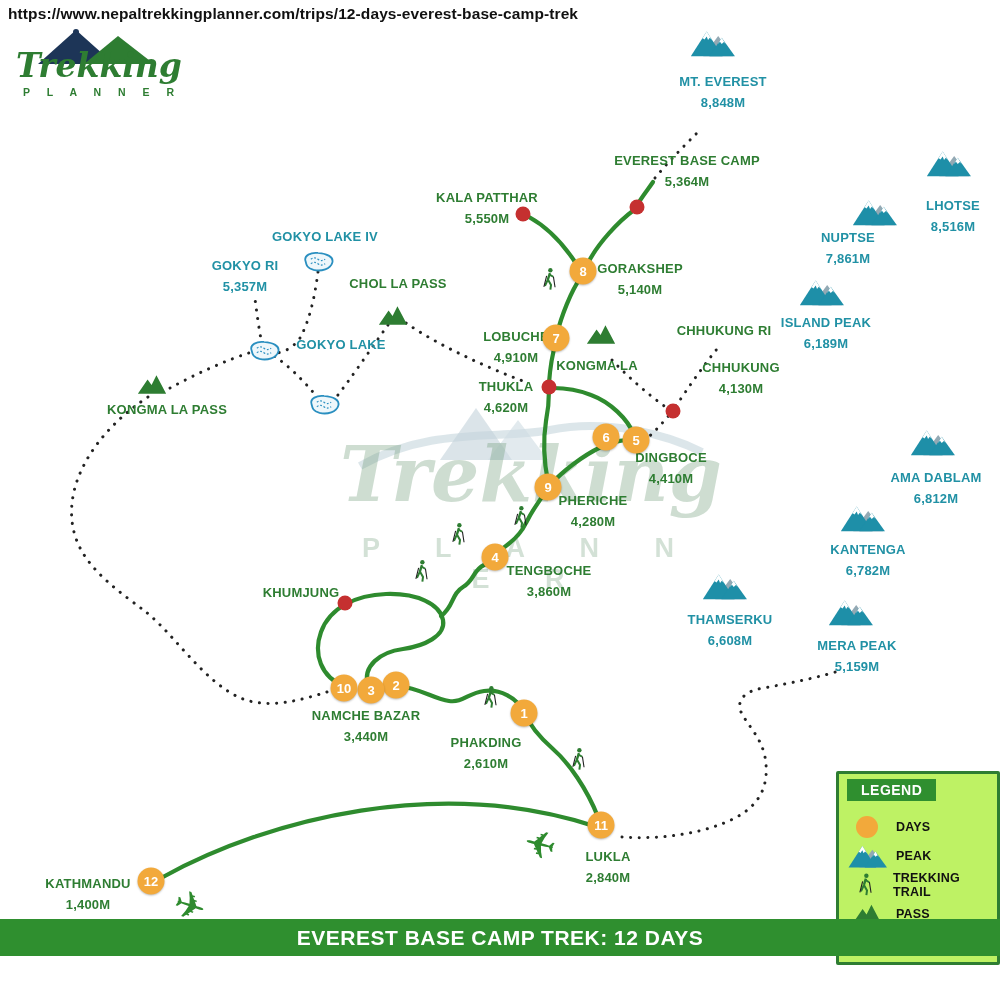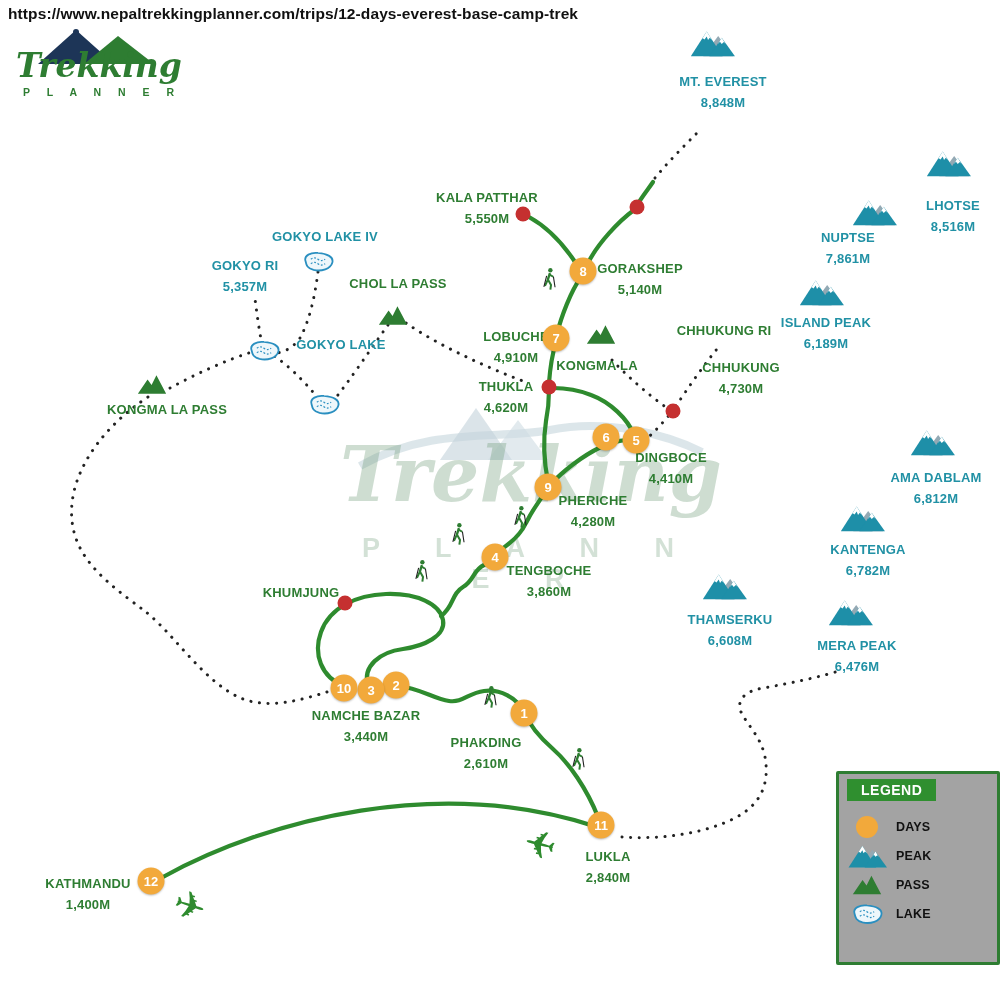--- a/index.html
+++ b/index.html
@@ -35,21 +35,21 @@
   .green{color:#2e7d32;}
   .picon{position:absolute;transform:translate(-50%,-50%);}
   .day{position:absolute;width:27px;height:27px;border-radius:50%;background:#f2a93b;color:#fff;
     font-weight:bold;font-size:13px;display:flex;align-items:center;justify-content:center;
     transform:translate(-50%,-50%);box-shadow:0 1px 2px rgba(0,0,0,.25);}
   .dot{position:absolute;width:15px;height:15px;border-radius:50%;background:#c53030;transform:translate(-50%,-50%);}
   .plane{position:absolute;font-size:38px;color:#2e8b2e;line-height:1;}
 
   
   .legend{position:absolute;left:836px;top:771px;width:158px;height:188px;border:3px solid #2e7d32;
-    background:#a3a3a3;z-index:5;border-radius:2px;}
+    background:#bef264;z-index:5;border-radius:2px;}
   .legend-title{position:absolute;top:5px;left:8px;background:#2f8f2f;color:#fff;font-weight:bold;
     font-size:14px;padding:3px 14px;letter-spacing:.5px;}
   .legend-items{position:absolute;top:38px;left:8px;right:4px;}
   .legend-item{display:flex;align-items:center;gap:9px;height:29px;}
   .legend-item .ic{width:40px;display:flex;justify-content:center;align-items:center;}
   .legend-item .lt{font-weight:bold;font-size:12.5px;color:#111;letter-spacing:.2px;}
   .lg-day{width:22px;height:22px;border-radius:50%;background:#f2a93b;display:inline-block;}
 
   .banner{position:absolute;left:0;right:0;bottom:0;height:37px;background:#2f8f2f;z-index:5;
     display:flex;align-items:center;justify-content:center;color:#fff;font-weight:bold;font-size:21px;letter-spacing:.5px;}
@@ -170,21 +170,21 @@
           <polygon points="32.5,18.5 37,11 41.5,18.5 39.5,16 37,18 35,15.5" fill="#fff"></polygon>
         </svg></div>
       <div class="map-label teal" style="left:730px;top:631px">THAMSERKU<span class="elev">6,608M</span></div>
       <div class="picon" style="left:850px;top:614px"><svg width="46" height="30" viewBox="0 0 52 34">
           <polygon points="16,32 33,9 50,32" fill="#93a9b4"></polygon>
           <polygon points="2,32 20,4 38,32" fill="#1e8fa8"></polygon>
           <polygon points="23,32 37,11 52,32" fill="#1e8fa8"></polygon>
           <polygon points="14,13.5 20,4 26,13.5 23.5,11 21.5,13.5 20,9.5 17.5,13 15.5,11.5" fill="#fff"></polygon>
           <polygon points="32.5,18.5 37,11 41.5,18.5 39.5,16 37,18 35,15.5" fill="#fff"></polygon>
         </svg></div>
-      <div class="map-label teal" style="left:857px;top:657px">MERA PEAK<span class="elev">6,476M</span></div>
+      <div class="map-label teal" style="left:857px;top:657px">MERA PEAK<span class="elev">5,159M</span></div>
       <div class="picon" style="left:393px;top:317px"><svg width="32" height="23" viewBox="0 0 36 26">
           <polygon points="2,24 13,8 17.5,14 23,3 34,24" fill="#2e7d32"></polygon>
         </svg></div>
       <div class="map-label green" style="left:398px;top:284px">CHOL LA PASS</div>
       <div class="picon" style="left:601px;top:336px"><svg width="32" height="23" viewBox="0 0 36 26">
           <polygon points="2,24 13,8 17.5,14 23,3 34,24" fill="#2e7d32"></polygon>
         </svg></div>
       <div class="map-label green" style="left:597px;top:366px">KONGMA LA</div>
       <div class="picon" style="left:152px;top:386px"><svg width="32" height="23" viewBox="0 0 36 26">
           <polygon points="2,24 13,8 17.5,14 23,3 34,24" fill="#2e7d32"></polygon>
@@ -202,26 +202,27 @@
         </svg></div>
       <div class="picon" style="left:324px;top:406px"><svg width="36" height="25" viewBox="0 0 40 28">
           <path d="M6,14 C4,8 12,4 20,5 C30,6 38,9 36,16 C34,23 24,26 15,24 C8,22 7,19 6,14 Z" fill="#eef7fb" stroke="#2a8fc0" stroke-width="2"></path>
           <path d="M12,12 q4,-3 8,0 q4,3 8,0" stroke="#2a8fc0" fill="none" stroke-width="1.4" stroke-dasharray="2,2"></path>
           <path d="M12,17 q4,-3 8,0 q4,3 8,0" stroke="#2a8fc0" fill="none" stroke-width="1.4" stroke-dasharray="2,2"></path>
         </svg></div>
       <div class="map-label teal" style="left:325px;top:237px">GOKYO LAKE IV</div>
       <div class="map-label teal" style="left:245px;top:277px">GOKYO RI<span class="elev">5,357M</span></div>
       <div class="map-label teal" style="left:341px;top:345px">GOKYO LAKE</div>
       <div class="map-label green" style="left:487px;top:209px">KALA PATTHAR<span class="elev">5,550M</span></div>
+      <div class="map-label green" style="left:687px;top:172px">EVEREST BASE CAMP<span class="elev">5,364M</span></div>
       <div class="map-label green" style="left:640px;top:280px">GORAKSHEP<span class="elev">5,140M</span></div>
       <div class="map-label green" style="left:516px;top:348px">LOBUCHE<span class="elev">4,910M</span></div>
       <div class="map-label green" style="left:506px;top:398px">THUKLA<span class="elev">4,620M</span></div>
       <div class="map-label green" style="left:671px;top:469px">DINGBOCE<span class="elev">4,410M</span></div>
       <div class="map-label green" style="left:724px;top:331px">CHHUKUNG RI</div>
-      <div class="map-label green" style="left:741px;top:379px">CHHUKUNG<span class="elev">4,730M</span></div>
+      <div class="map-label green" style="left:741px;top:379px">CHHUKUNG<span class="elev">4,130M</span></div>
       <div class="map-label green" style="left:593px;top:512px">PHERICHE<span class="elev">4,280M</span></div>
       <div class="map-label green" style="left:549px;top:582px">TENGBOCHE<span class="elev">3,860M</span></div>
       <div class="map-label green" style="left:301px;top:593px">KHUMJUNG</div>
       <div class="map-label green" style="left:366px;top:727px">NAMCHE BAZAR<span class="elev">3,440M</span></div>
       <div class="map-label green" style="left:486px;top:754px">PHAKDING<span class="elev">2,610M</span></div>
       <div class="map-label green" style="left:608px;top:868px">LUKLA<span class="elev">2,840M</span></div>
       <div class="map-label green" style="left:88px;top:895px">KATHMANDU<span class="elev">1,400M</span></div>
       <div class="day" style="left:524px;top:713px">1</div>
       <div class="day" style="left:396px;top:685px">2</div>
       <div class="day" style="left:371px;top:690px">3</div>
@@ -301,33 +302,48 @@
               <polygon points="2,32 20,4 38,32" fill="#1e8fa8"></polygon>
               <polygon points="23,32 37,11 52,32" fill="#1e8fa8"></polygon>
               <polygon points="14,13.5 20,4 26,13.5 23.5,11 21.5,13.5 20,9.5 17.5,13 15.5,11.5" fill="#fff"></polygon>
               <polygon points="32.5,18.5 37,11 41.5,18.5 39.5,16 37,18 35,15.5" fill="#fff"></polygon>
             </svg>
           </span>
      <span class="lt">PEAK</span>
    </div>
         <div class="legend-item">
      <span class="ic">
+            <svg width="22" height="25" viewBox="0 0 24 26">
+              <circle cx="13.5" cy="3.4" r="2.4" fill="#2e7d32"></circle>
+              <path d="M13,6.5 L10.8,13.5" stroke="#2e7d32" stroke-width="2.6"></path>
+              <path d="M10.8,13.5 L7.6,20.5 M10.8,13.5 L14.2,19.5 L13.5,24.5" stroke="#2e7d32" stroke-width="2.2" fill="none"></path>
+              <path d="M12.6,8.2 L16.6,10.5" stroke="#2e7d32" stroke-width="2"></path>
+              <path d="M16.8,10.5 L18.6,22 M9.4,9.5 L6.4,21.5" stroke="#222" stroke-width="1.2"></path>
+            </svg>
+          </span>
+     <span class="lt">TREKKING TRAIL</span>
+   </div>
+        <div class="legend-item">
+     <span class="ic">
             <svg width="32" height="23" viewBox="0 0 36 26">
               <polygon points="2,24 13,8 17.5,14 23,3 34,24" fill="#2e7d32"></polygon>
             </svg>
           </span>
      <span class="lt">PASS</span>
    </div>
         <div class="legend-item">
      <span class="ic">
             <svg width="36" height="25" viewBox="0 0 40 28">
               <path d="M6,14 C4,8 12,4 20,5 C30,6 38,9 36,16 C34,23 24,26 15,24 C8,22 7,19 6,14 Z" fill="#eef7fb" stroke="#2a8fc0" stroke-width="2"></path>
               <path d="M12,12 q4,-3 8,0 q4,3 8,0" stroke="#2a8fc0" fill="none" stroke-width="1.4" stroke-dasharray="2,2"></path>
               <path d="M12,17 q4,-3 8,0 q4,3 8,0" stroke="#2a8fc0" fill="none" stroke-width="1.4" stroke-dasharray="2,2"></path>
             </svg>
           </span>
      <span class="lt">LAKE</span>
    </div>
       </div>
   </div>
 
+  <div class="banner">
+    <span>EVEREST BASE CAMP TREK: 12 DAYS</span>
+  </div>
 
 </div>
 
 </body></html>

